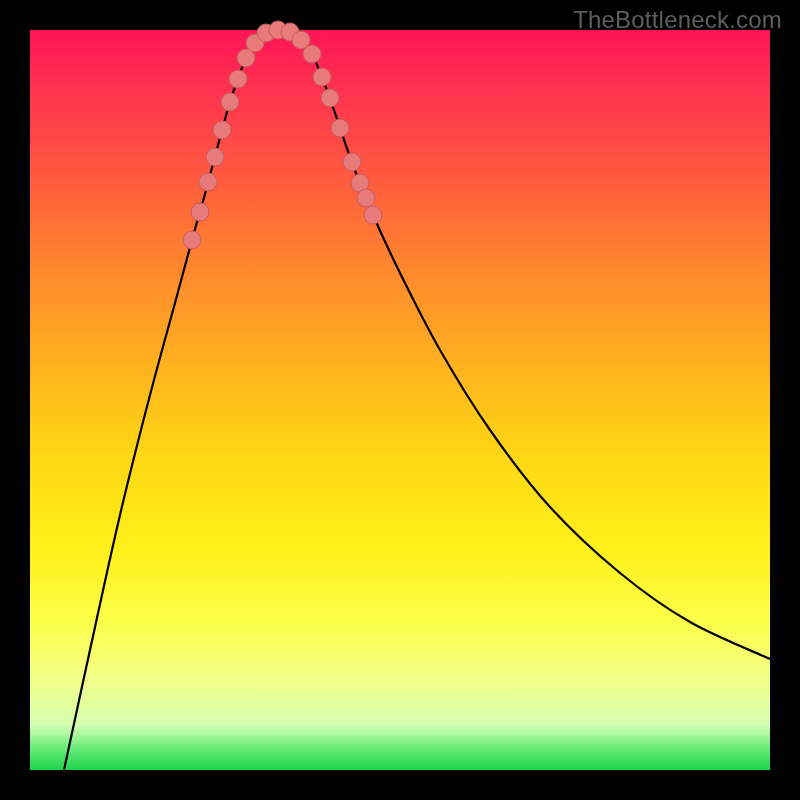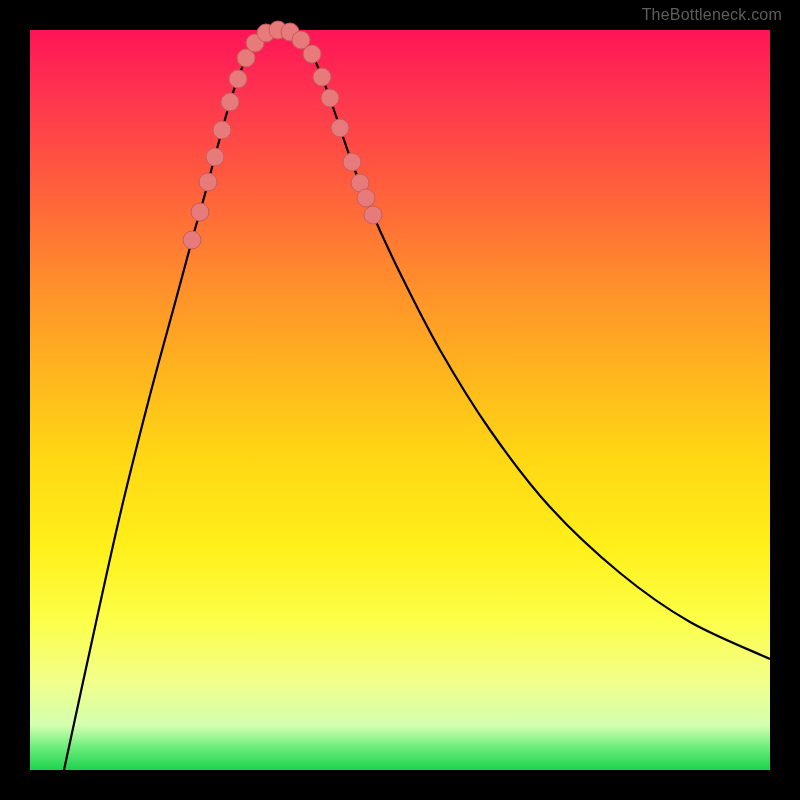--- a/index.html
+++ b/index.html
@@ -29,21 +29,21 @@
       #f2ff8a 88%,
       #d3ffb0 94%,
       #6aec7a 97%,
       #1ed34e 100%);
   }
   .watermark {
     position: absolute;
     top: 6px;
     right: 18px;
     color: #5e5e5e;
-    font-size: 16px;
+    font-size: 24px;
     font-weight: 500;
     letter-spacing: 0.2px;
   }
   svg.overlay {
     position: absolute;
     left: 30px;
     top: 30px;
     width: 740px;
     height: 740px;
     overflow: visible;

